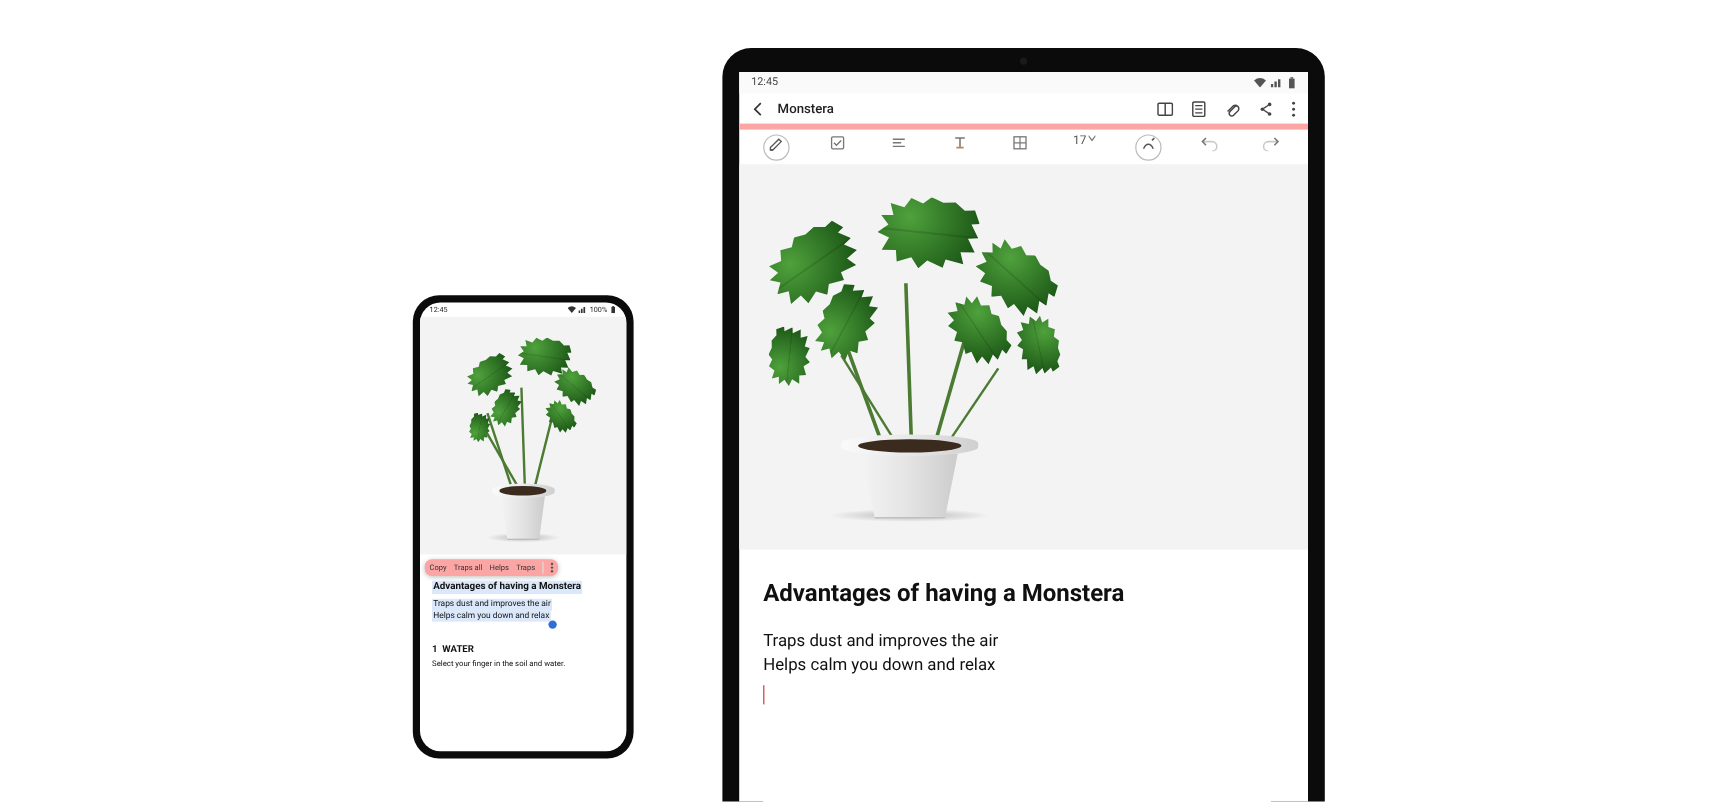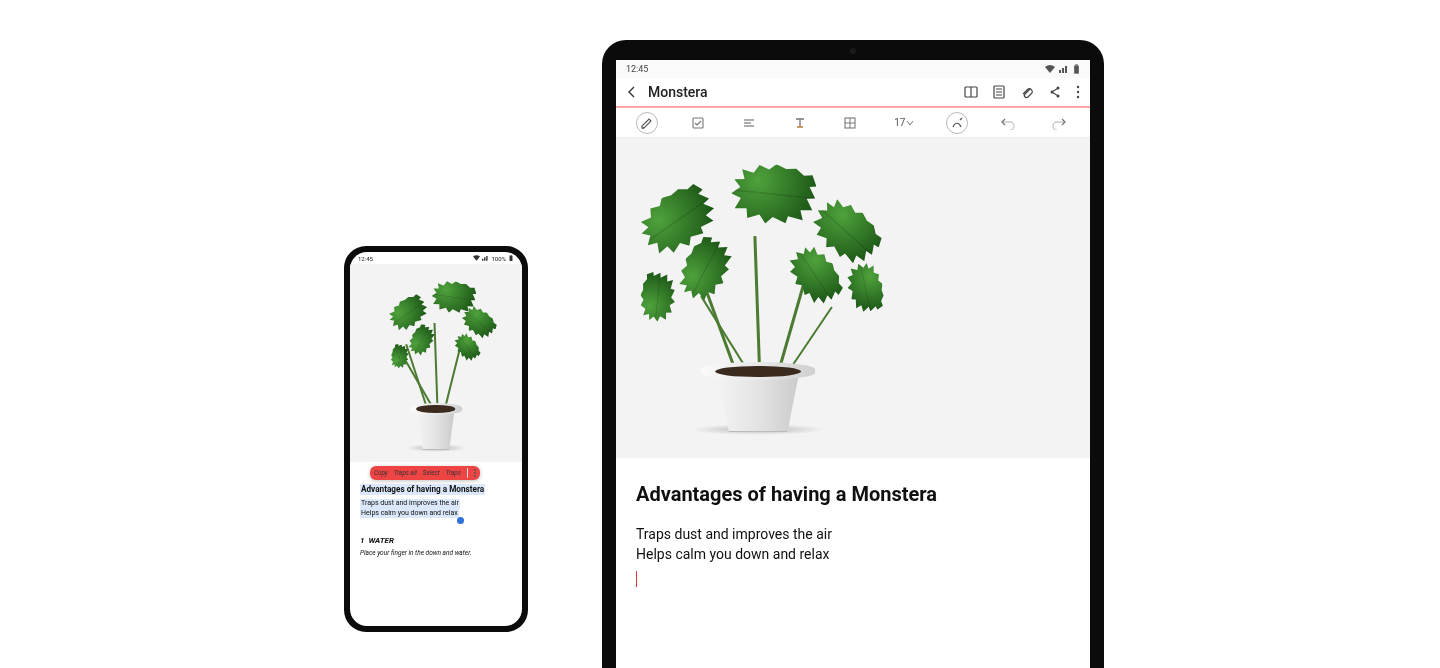--- a/index.html
+++ b/index.html
@@ -46,32 +46,31 @@
   .p-status svg { display: block; }
 
   .p-plant {
     flex: 0 0 198px;
     background: #f3f3f3;
     position: relative;
     overflow: hidden;
   }
 
   .context-menu {
-    margin: 4px 20px 2px;
-    background: #ef4444;
+    margin: 4px 4px 2px;
+    background: #fca5a5;
     border-radius: 6px;
     box-shadow: 0 1px 4px rgba(0,0,0,0.25);
     display: flex;
     align-items: center;
     padding: 2px 4px;
     font-size: 6.3px;
     gap: 6px;
     color: #333;
     width: fit-content;
-    font-style: italic;
   }
   .context-menu .divider { width: 1px; height: 10px; background: #ddd; }
   .context-menu .dots { display:flex; flex-direction:column; gap:1px; }
   .context-menu .dots span { width:2px; height:2px; background:#555; border-radius:50%; }
 
   .p-note {
     padding: 2px 10px 0;
     font-size: 7px;
     line-height: 1.35;
     color: #111;
@@ -91,21 +90,20 @@
   .handle.end { right:-5px; top: 8px; }
   .p-title {
     font-weight: 700;
     font-size: 8.2px;
     margin-bottom: 4px;
     position: relative;
   }
   .p-section {
     margin-top: 18px;
     font-size: 8px;
-    font-style: italic;
   }
   .p-section .num { font-weight:700; margin-right:4px; }
   .p-section-head { font-weight:700; }
   .p-section-body { font-size:6.5px; margin-top:2px; }
 
   
   .tablet {
     position: absolute;
     left: 602px;
     top: 40px;
@@ -143,42 +141,42 @@
     background:#fafafa;
   }
   .t-status .right { display:flex; gap:4px; align-items:center; }
 
   .t-appbar {
     height: 30px;
     display: flex;
     align-items: center;
     padding: 0 10px;
     gap: 10px;
-    font-size: 14px;
+    font-size: 11px;
     color: #222;
-    border-bottom: 2px solid #fca5a5;
+    border-bottom: 5px solid #fca5a5;
   }
   .t-appbar .title { flex: 1; font-weight:500; }
   .t-appbar .icons { display:flex; gap:14px; align-items:center; }
   .t-appbar svg { display:block; }
 
   .t-toolbar {
     height: 30px;
     display:flex;
     align-items:center;
     justify-content:space-around;
     padding: 0 6px;
     color:#555;
     font-size:10px;
     border-bottom:1px solid #eee;
   }
   .t-toolbar .btn {
     width:22px; height:22px;
     display:flex;
-    align-items:center;
+    align-items:flex-start;
     justify-content:center;
     border-radius:50%;
   }
   .t-toolbar .btn.active {
     border:1px solid #bbb;
   }
 
   .t-body {
     flex:1;
     display:flex;
@@ -340,21 +338,21 @@
         <div class="shadow"></div>
         <div class="cup"></div>
         <div class="rim"></div>
         <div class="soil"></div>
       </div>
     </div>
 
     <div class="context-menu">
       <span>Copy</span>
       <span>Traps all</span>
-      <span>Select</span>
+      <span>Helps</span>
       <span>Traps</span>
       <span class="divider"></span>
       <span class="dots">
           <span></span>
           <span></span>
           <span></span>
         </span>
     </div>
 
     <div class="p-note">
@@ -366,21 +364,21 @@
       </div>
       <div style="position:relative;display:inline-block">
         <span class="sel">Helps calm you down and relax</span>
         <span class="handle end"></span>
       </div>
 
       <div class="p-section">
         <span class="p-section-head">
           <span class="num">1</span><span>WATER</span>
         </span>
-        <div class="p-section-body">Place your finger in the down and water.</div>
+        <div class="p-section-body">Select your finger in the soil and water.</div>
       </div>
     </div>
 
   </div>
 </div>
 
 <div class="tablet">
   <div class="tab-screen">
 
     <div class="t-status">

